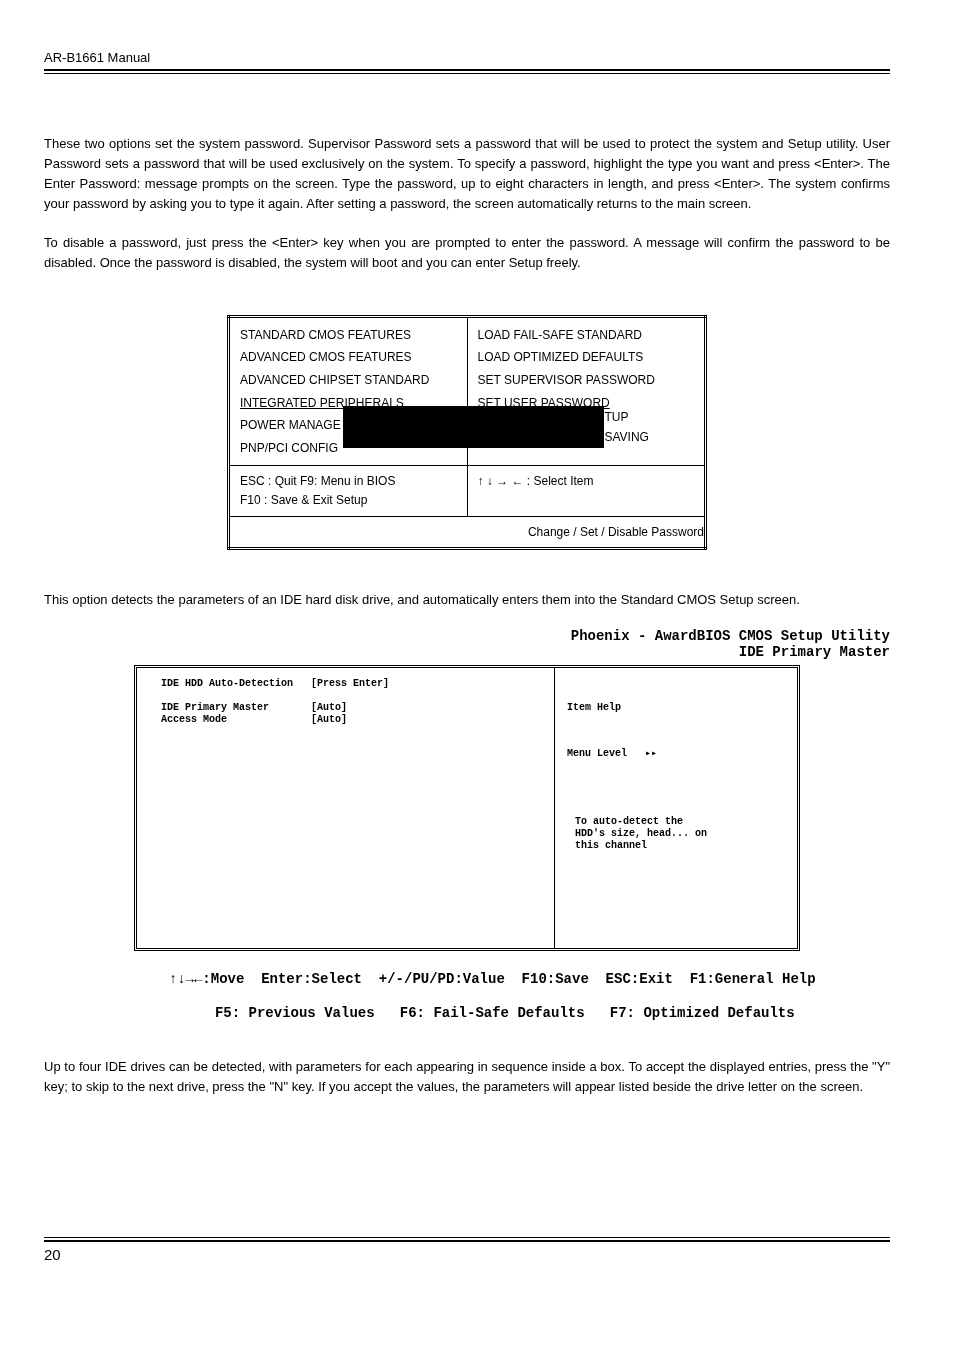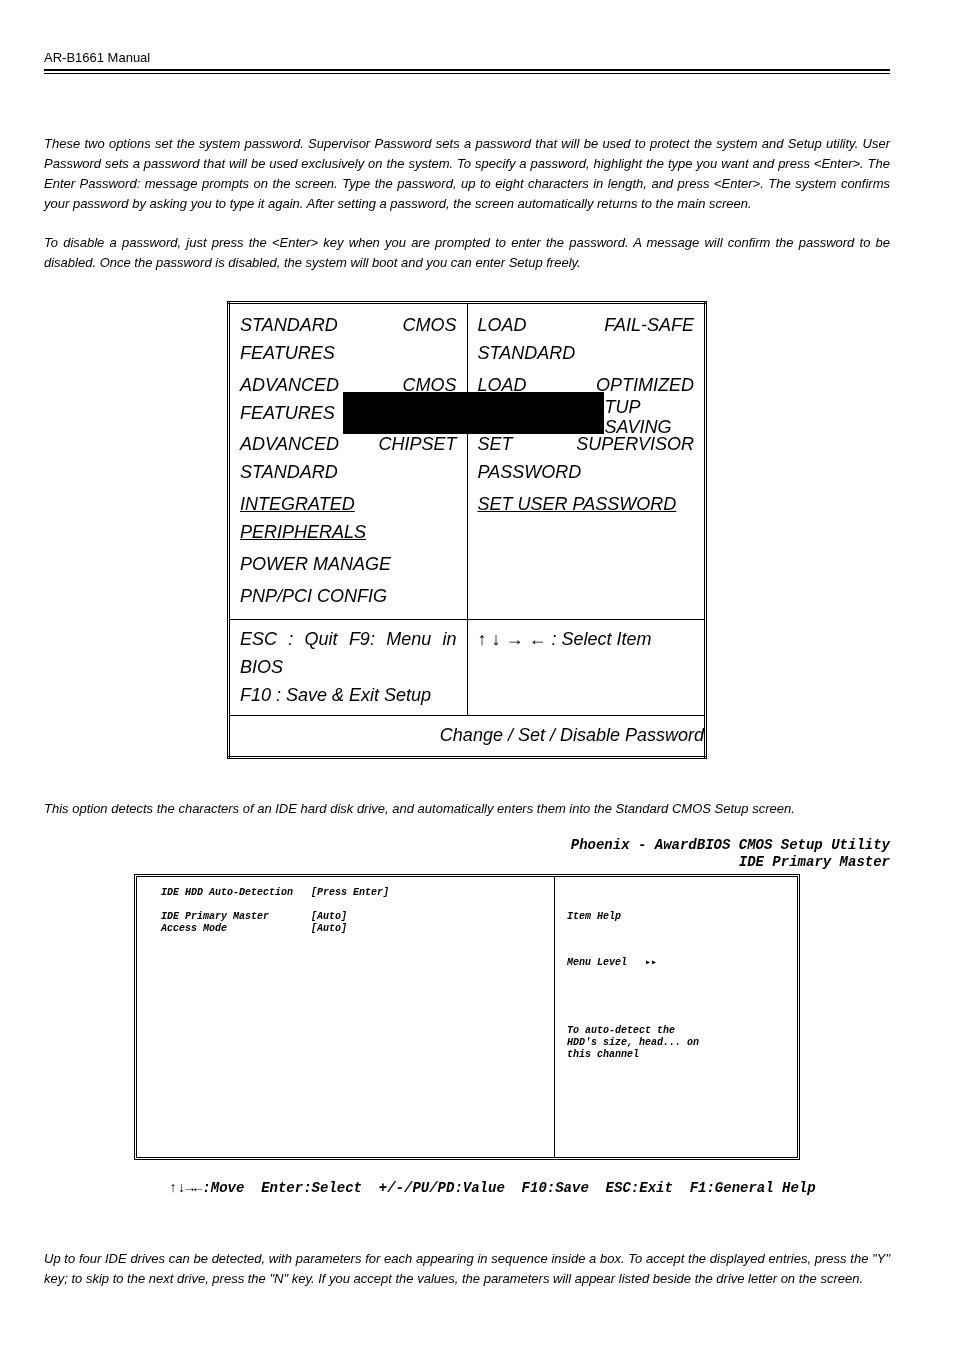--- a/index.html
+++ b/index.html
@@ -27,33 +27,32 @@
     border: none;
     border-top: 1px solid #000;
     margin-top: 2px;
     margin-bottom: 0;
   }
   .body-text {
     margin-top: 60px;
     line-height: 1.55;
     text-align: justify;
     font-size: 13px;
-    font-style: italic;
   }
   .para {
     margin-bottom: 18px;
   }
 
   
   .bios-table {
-    margin: 28px auto 30px auto;
+    margin: 42px auto 30px auto;
     border-collapse: collapse;
     border: 3px double #000;
     width: 480px;
-    font-size: 18px;
+    font-size: 12px;
   }
   .bios-table td {
     border: 1px solid #000;
     padding: 6px 10px;
     vertical-align: top;
   }
   .bios-table .two-col td {
     width: 50%;
   }
   .menu-item { display: block; padding: 2px 0; }
@@ -182,42 +181,43 @@
         <td>
           <span>↑ ↓ → ← : Select Item</span>
         </td>
       </tr>
       <tr class="footer-row">
         <td colspan="2">Change / Set / Disable Password</td>
       </tr>
     </tbody>
       </table>
 
-    <div class="para" style="margin-top:40px;">This option detects the characters of an IDE hard disk drive, and automatically enters them into the Standard CMOS Setup screen.</div>
+    <div class="para" style="margin-top:40px;">This option detects the parameters of an IDE hard disk drive, and automatically enters them into the Standard CMOS Setup screen.</div>
 
     <div class="award-title">
       <span>Phoenix - AwardBIOS CMOS Setup Utility</span><br>
       <span>IDE Primary Master</span>
     </div>
     <div class="award-box">
       <div class="award-left">IDE HDD Auto-Detection   [Press Enter]
 
 IDE Primary Master       [Auto]
 Access Mode              [Auto]</div>
       <div class="award-right">
         <span class="help-title">Item Help</span>
         <div>Menu Level   ▸▸</div>
         <div style="height:8px;"></div>
-        <div style="white-space:pre;">To auto-detect the
+        <div style="white-space:pre;margin-left:8px;">To auto-detect the
 HDD's size, head... on
 this channel</div>
       </div>
     </div>
     <div class="award-footer">
       <span>↑↓→←:Move  Enter:Select  +/-/PU/PD:Value  F10:Save  ESC:Exit  F1:General Help</span><br>
+      <span>   F5: Previous Values   F6: Fail-Safe Defaults   F7: Optimized Defaults</span>
     </div>
 
     <div class="para" style="margin-top:18px;">Up to four IDE drives can be detected, with parameters for each appearing in sequence inside a box. To accept the displayed entries, press the "Y" key; to skip to the next drive, press the "N" key. If you accept the values, the parameters will appear listed beside the drive letter on the screen.</div>
   </div>
 
   <div class="page-num-wrap">
     <hr class="rule-thin" style="margin-top:0;">
     <hr class="rule-thick" style="margin-top:2px;">
     <div class="page-num">20</div>
   </div>

